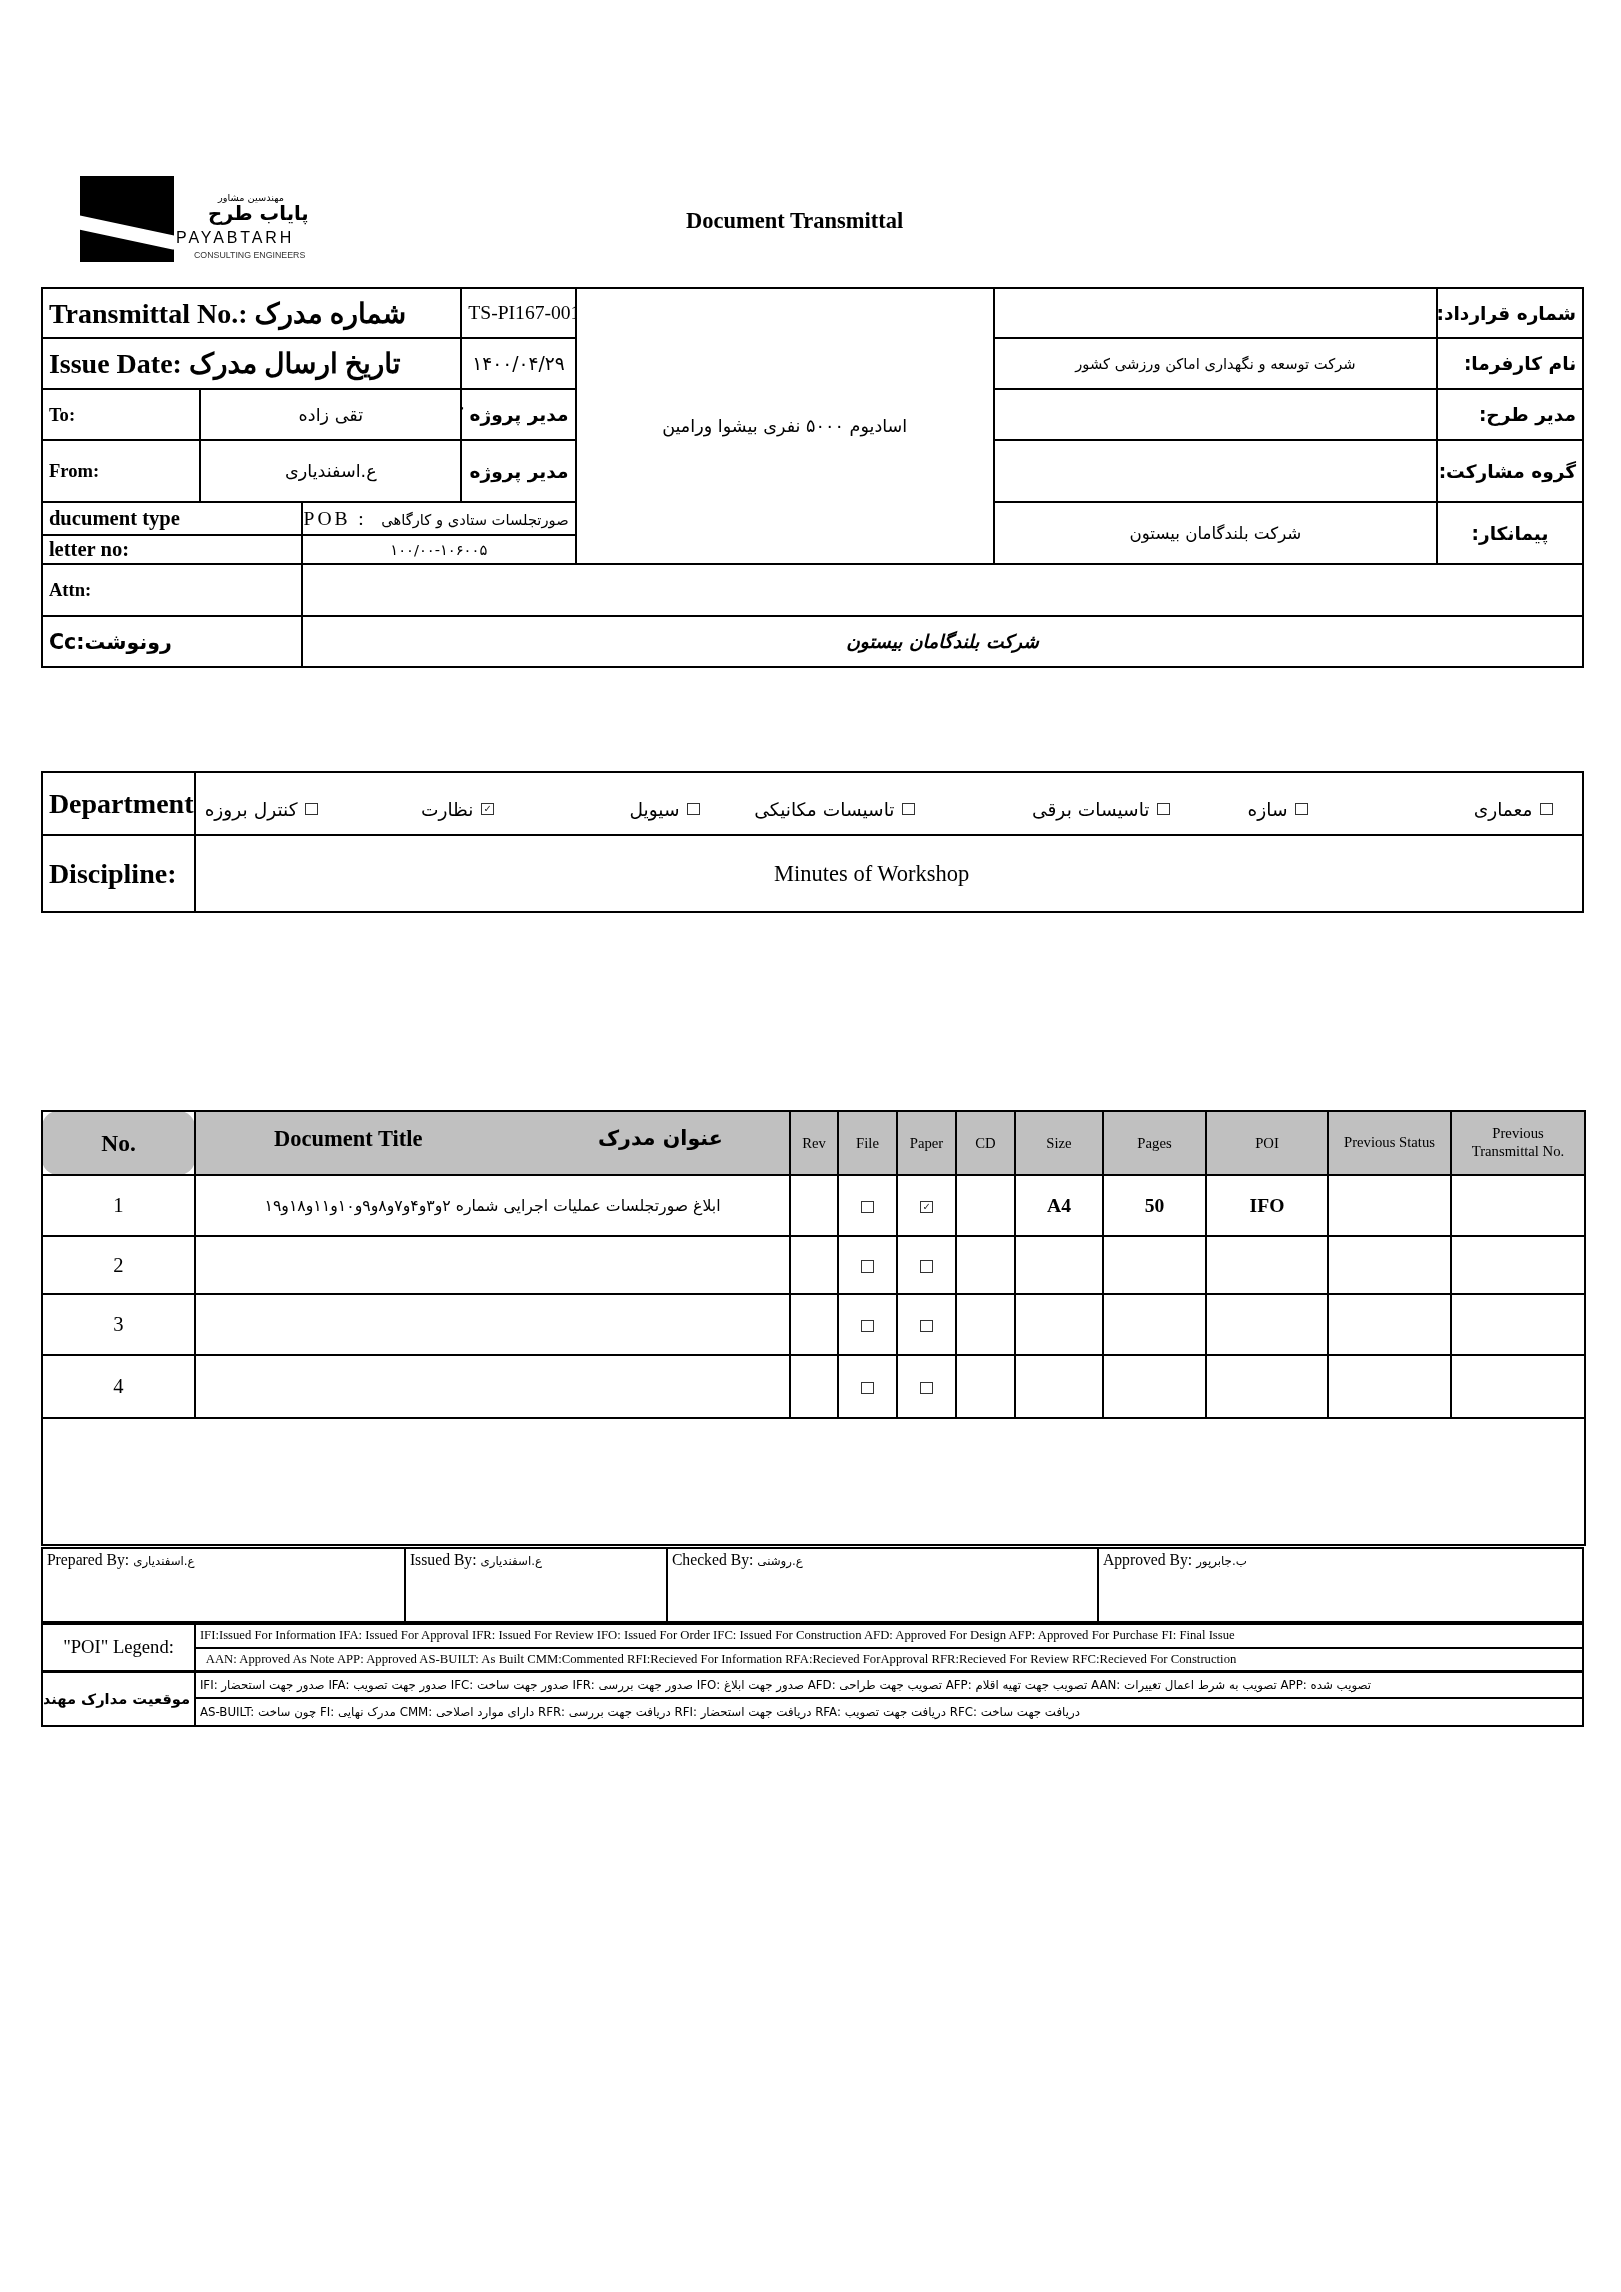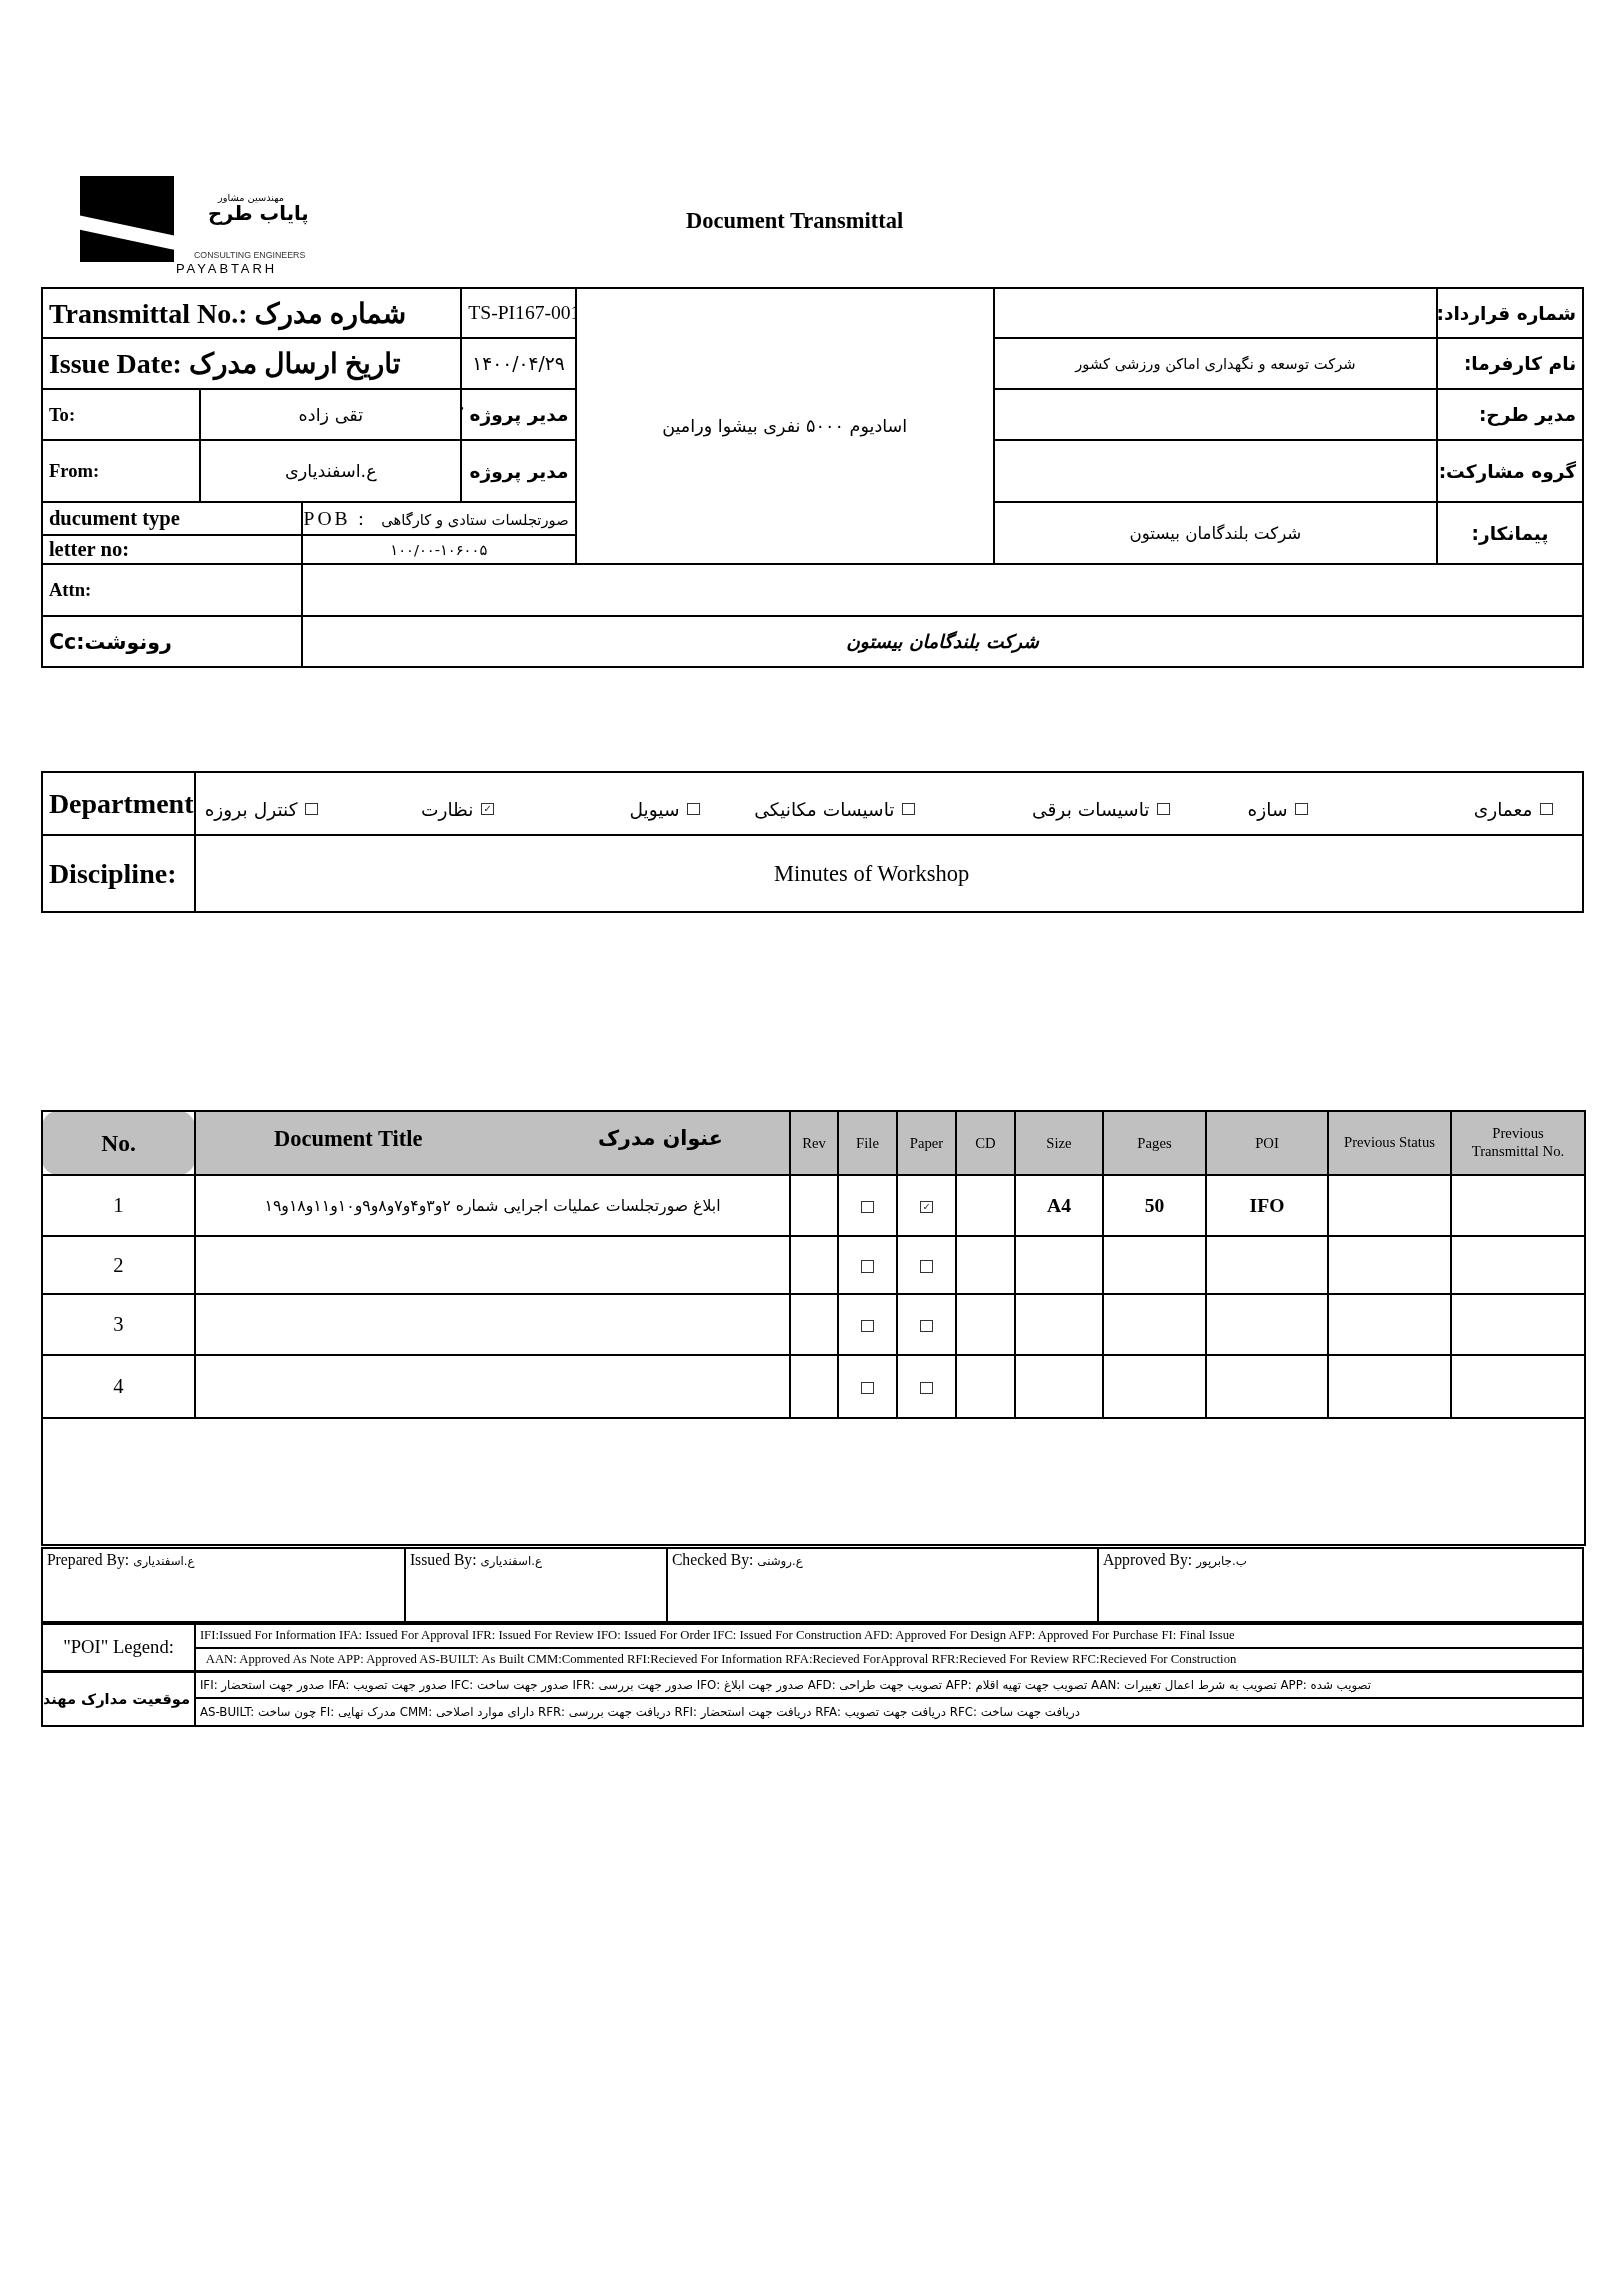--- a/index.html
+++ b/index.html
@@ -15,21 +15,21 @@
   .chk { display:inline-block; width:12.7px; height:12.7px; border:1.5px solid #333; box-sizing:border-box;
          vertical-align:middle; position:relative; background:#fff; font-size:9.8px; line-height:9.8px; text-align:center; color:#222; }
   .cb-item { position:absolute; font-size:18.6px; white-space:nowrap; display:flex; align-items:center; gap:7.8px; direction:rtl; }
 
   
   #logo-box { left:80px; top:176px; width:94px; height:86px; background:#000; overflow:hidden; }
   #logo-swoosh { position:absolute; left:-9.8px; top:49px; width:108px; height:13.7px; background:#fff;
                  transform:rotate(12deg); border-radius:2.9px; }
   #logo-fa-small { left:218px; top:192px; font-size:9.8px; }
   #logo-fa-big { left:208px; top:202px; font-size:19.6px; font-weight:bold; }
-  #logo-en { left:176px; top:229px; font-family:"Liberation Sans", sans-serif; font-size:13px; letter-spacing:2.9px;margin-top:32px; }
+  #logo-en { left:176px; top:229px; font-family:"Liberation Sans", sans-serif; font-size:16px; letter-spacing:2.9px; }
   #logo-sub { left:194px; top:250px; font-family:"Liberation Sans", sans-serif; font-size:8.8px; color:#333; }
   #doc-title { left:686px; top:208px; font-size:22.5px; font-weight:bold; }
 
   
   #hdr td { font-size:18.6px; }
   .lbl-en { font-weight:bold; font-size:28px; }
   .lbl-fa { font-weight:bold; font-size:20.6px; }
 
   
   #docs td { text-align:center; font-size:19.6px; }

